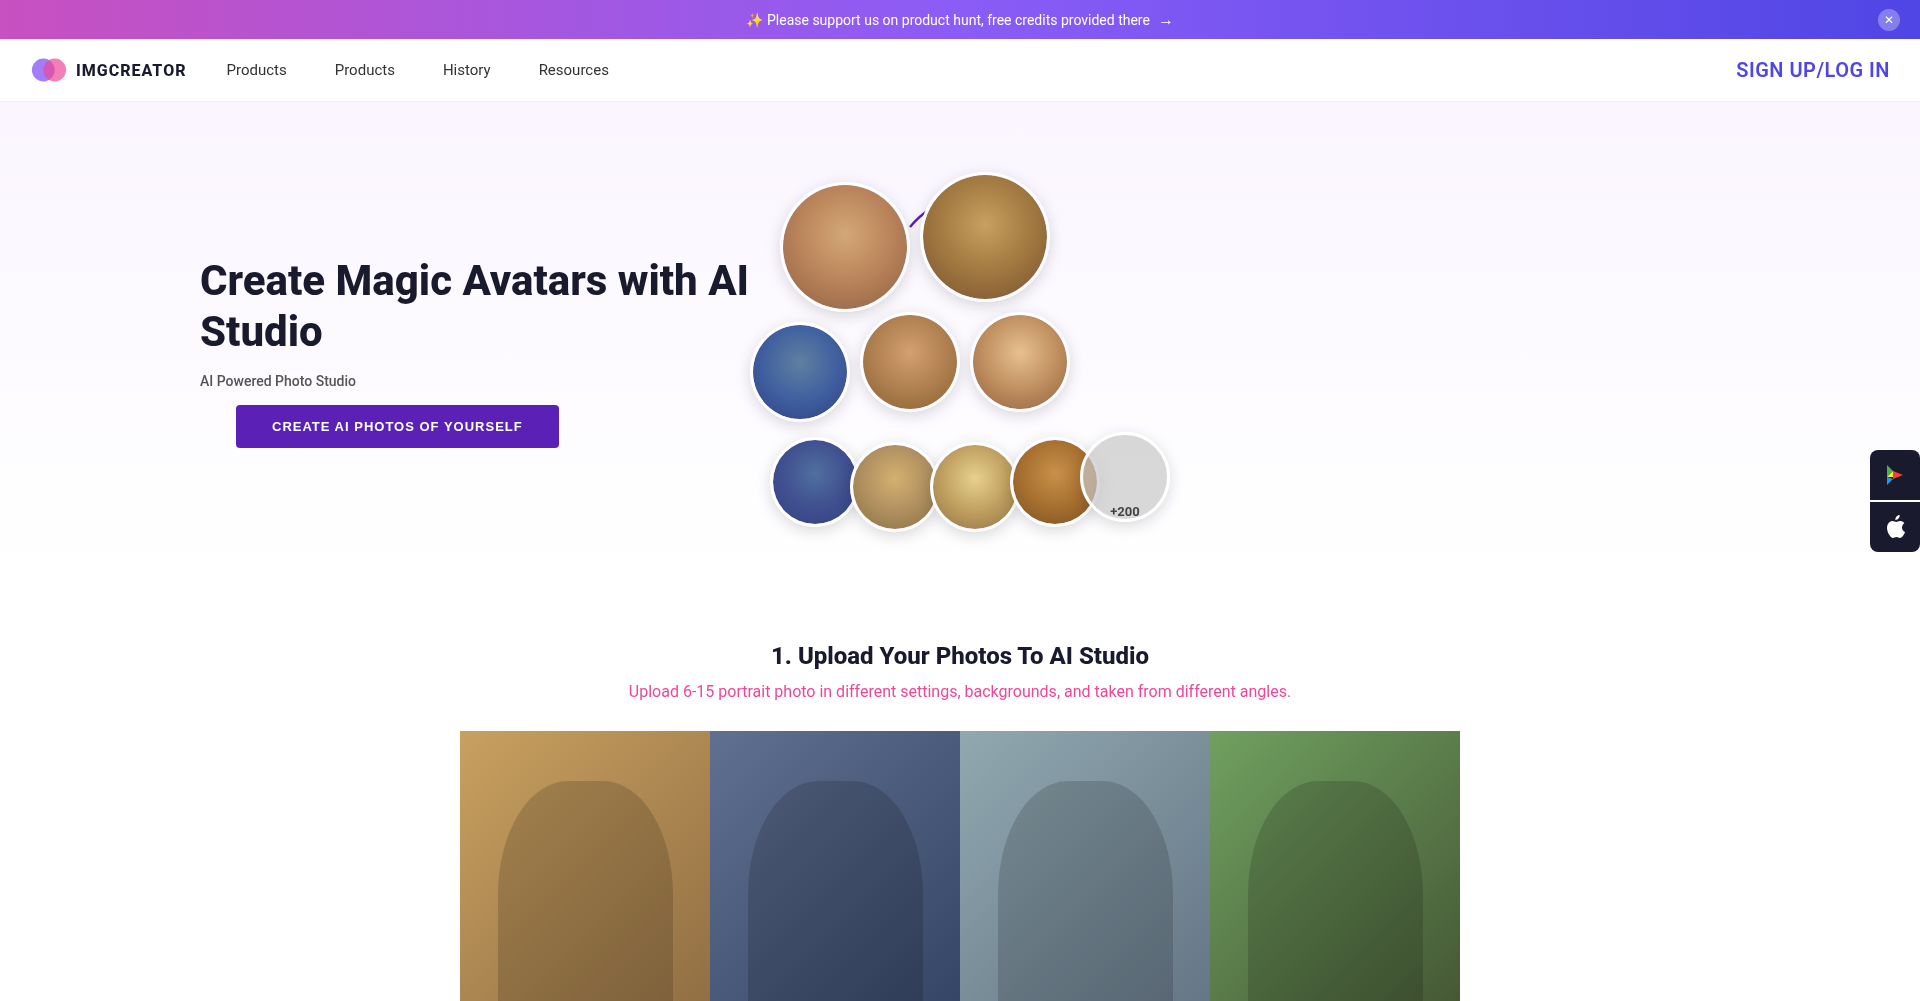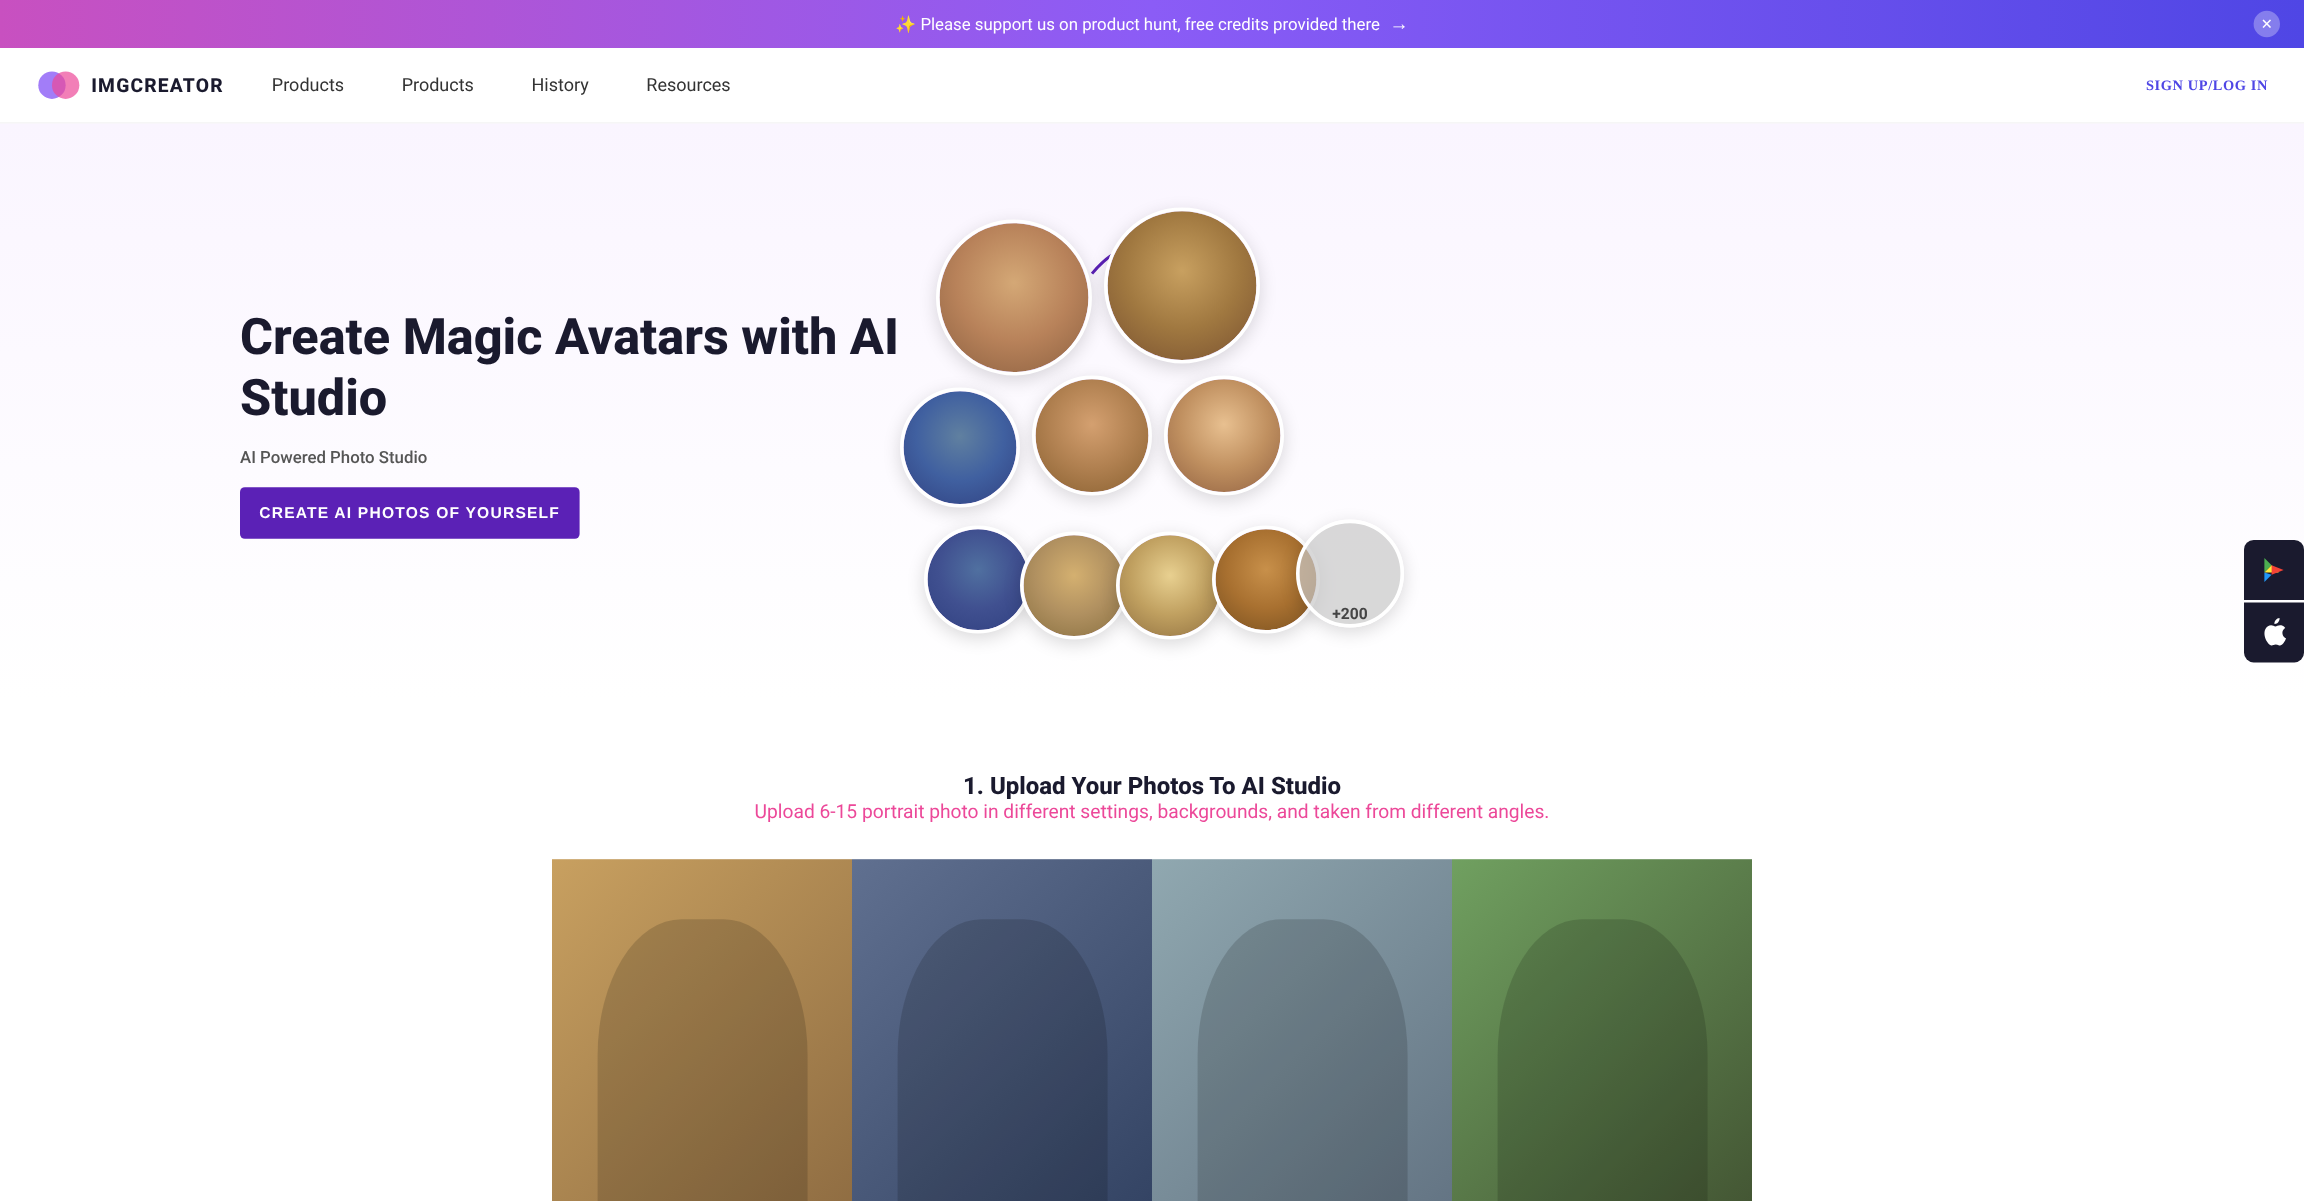--- a/index.html
+++ b/index.html
@@ -67,26 +67,25 @@
       flex: 1;
     }
     .nav-link {
       color: #333;
       font-size: 15px;
       cursor: pointer;
       text-decoration: none;
     }
     .nav-right {
       margin-left: auto;
-      font-size: 12px;
+      font-size: 20px;
       font-weight: 600;
       color: #4f46e5;
       cursor: pointer;
       letter-spacing: 0.5px;
-      font-family: Liberation Serif, serif;
     }
 
     
     .hero {
       display: flex;
       align-items: center;
       padding: 60px 80px 40px 200px;
       min-height: 480px;
       position: relative;
       background: linear-gradient(180deg, #faf5ff 0%, #fff 100%);
@@ -112,26 +111,27 @@
       font-size: 14px;
       color: #666;
       line-height: 1.6;
       margin-bottom: 28px;
       max-width: 460px;
     }
     .cta-btn {
       background: #5b21b6;
       color: white;
       border: none;
-      padding: 14px 16px;
+      padding: 14px 36px;
       font-size: 13px;
       font-weight: 700;
       letter-spacing: 1px;
       cursor: pointer;
       border-radius: 4px;
+      margin-left: 36px;
     }
 
     
     .avatar-grid {
       position: relative;
       width: 420px;
       height: 380px;
       flex-shrink: 0;
     }
     .avatar-circle {
@@ -218,23 +218,24 @@
       border-radius: 0 0 8px 8px;
     }
 
     
     .section2 {
       padding: 60px 20px 20px;
       text-align: center;
       background: #fff;
     }
     .section2-title {
-      font-size: 20px;
+      font-size: 24px;
       font-weight: 800;
       color: #1a1a2e;
+      margin-bottom: 12px;
     }
     .section2-desc {
       font-size: 16px;
       color: #ec4899;
       margin-bottom: 30px;
     }
 
     .photo-grid {
       display: grid;
       grid-template-columns: repeat(4, 1fr);

